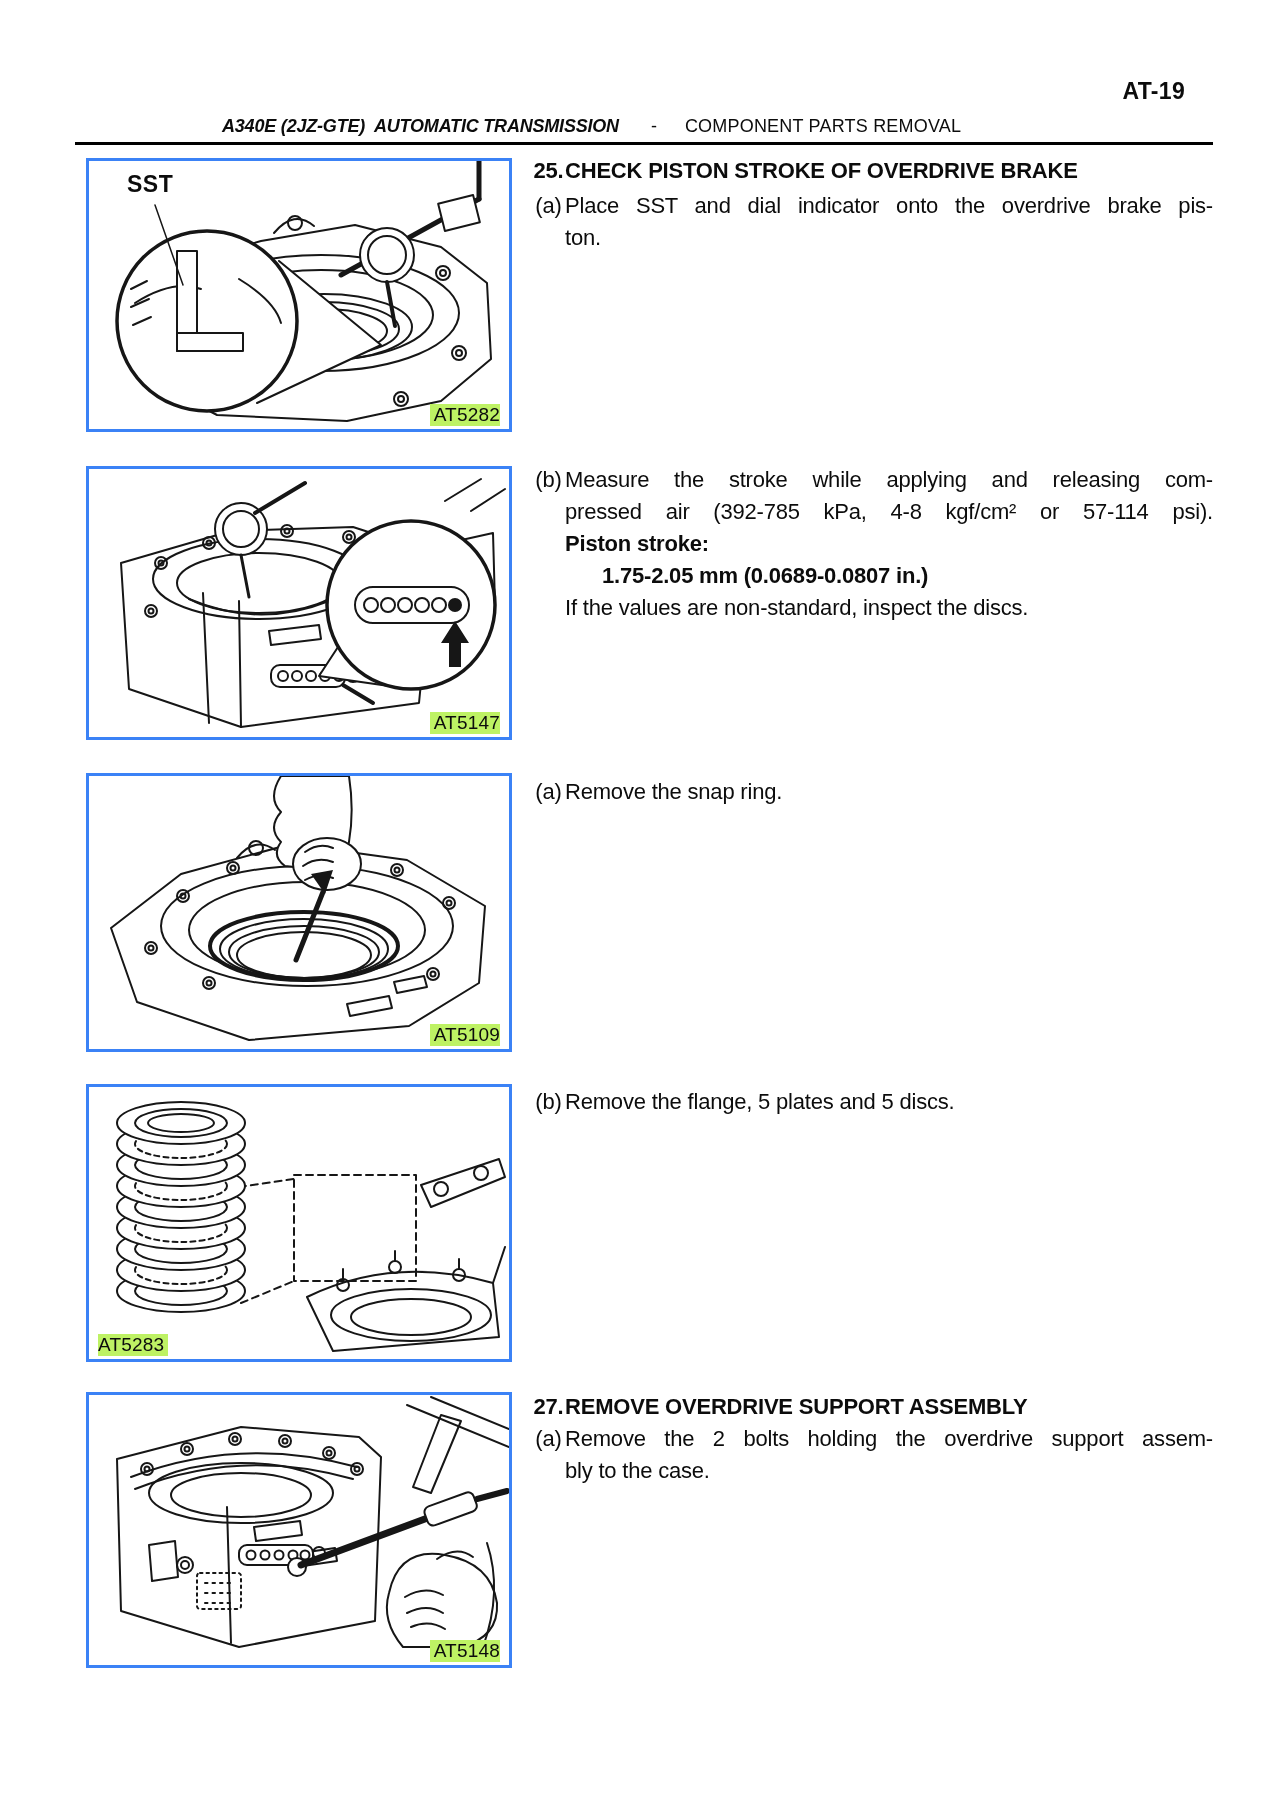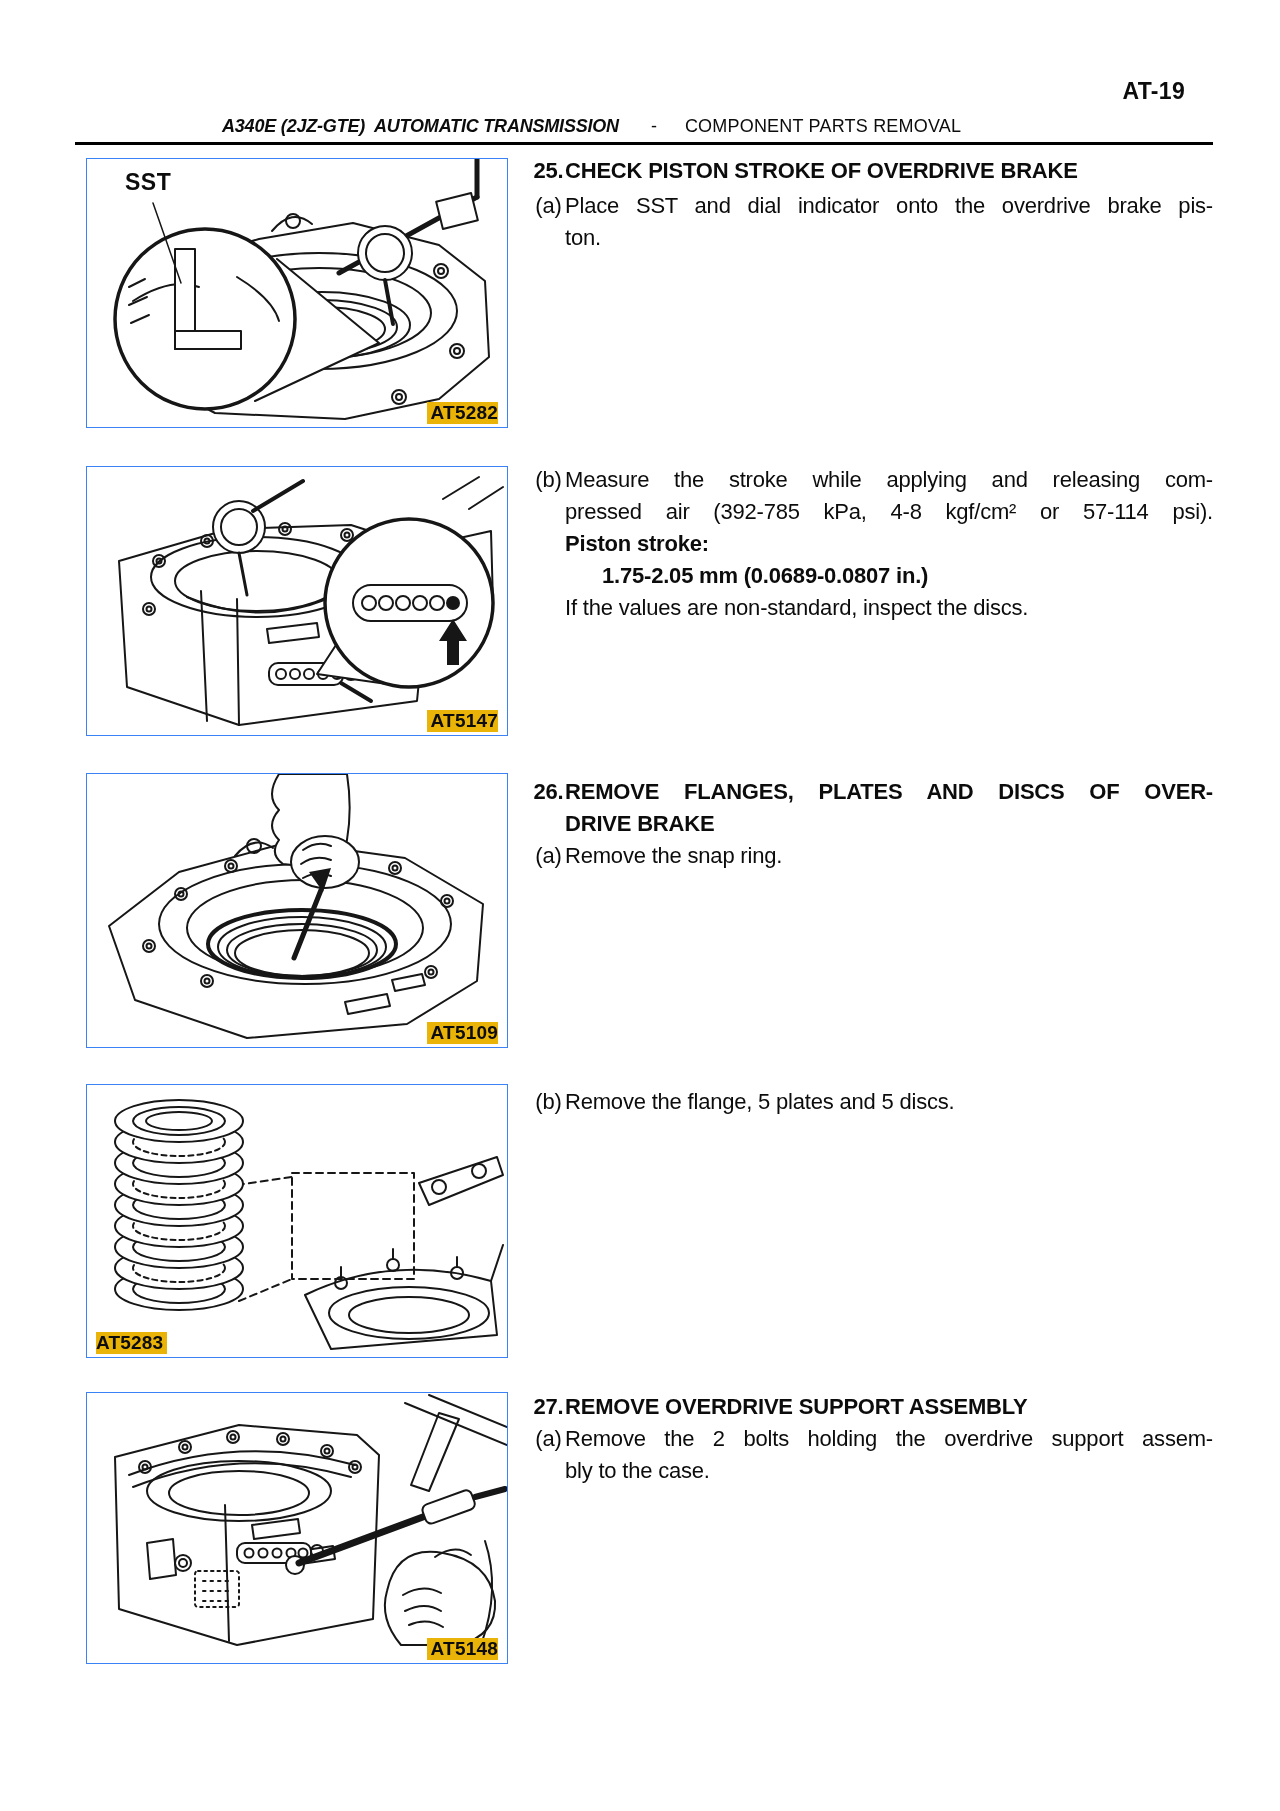--- a/index.html
+++ b/index.html
@@ -7,23 +7,23 @@
     width:1280px; height:1811px; position:relative; background:#ffffff;
     font-family:"Liberation Sans", sans-serif; color:#0c0c0c; overflow:hidden;
   }
   .pagenum { position:absolute; top:78px; right:95px; font-size:23px; font-weight:bold; letter-spacing:0.3px; }
   .header  { position:absolute; top:116px; left:222px; font-size:18px; white-space:nowrap; }
   .header .model { font-weight:bold; letter-spacing:-0.2px;font-style:italic; }
   .header .sep { display:inline-block; margin:0 28px 0 32px; }
   .header .section { letter-spacing:0.2px; }
   .rule { position:absolute; top:142px; left:75px; width:1138px; height:3px; background:#000; }
 
-  .fig { position:absolute; left:86px; width:420px; border:1px solid #3b82f6; background:#fff; }
+  .fig { position:absolute; left:86px; width:420px; border:3px solid #3b82f6; background:#fff; }
   .fig svg { display:block; }
-  .figlabel { position:absolute; bottom:3px; right:9px; font-weight:bold; font-size:19px; letter-spacing:0.2px; background:#eab308; padding-left:4px; }
+  .figlabel { position:absolute; bottom:3px; right:9px; font-weight:normal; font-size:19px; letter-spacing:0.2px; background:#bef264; padding-left:4px; }
   .figlabel.left { left:9px; right:auto; padding-left:0; padding-right:4px; }
   .sst-callout { position:absolute; top:10px; left:38px; font-size:23px; font-weight:bold; letter-spacing:0.5px; }
 
   .tblock { position:absolute; left:532px; width:681px; font-size:22px; line-height:32px; letter-spacing:-0.2px; }
   .row { display:flex; }
   .marker { flex:0 0 33px; width:33px;text-align:center; }
   .content { flex:1; min-width:0; }
   .bold { font-weight:bold; }
   .j { text-align:justify; text-align-last:justify; }
   .indent { padding-left:37px; }
@@ -292,27 +292,20 @@
       <div class="j">pressed air (392-785 kPa, 4-8 kgf/cm² or 57-114 psi).</div>
       <div class="bold">Piston stroke:</div>
       <div class="bold indent">1.75-2.05 mm (0.0689-0.0807 in.)</div>
       <div>If the values are non-standard, inspect the discs.</div>
     </div>
   </div>
 </div>
 
 <div class="tblock" style="top:776px;">
   <div class="row">
-    <div class="marker bold">26.</div>
-    <div class="content bold">
-      <div class="j">REMOVE FLANGES, PLATES AND DISCS OF OVER-</div>
-      <div>DRIVE BRAKE</div>
-    </div>
-  </div>
-  <div class="row">
     <div class="marker">(a)</div>
     <div class="content">Remove the snap ring.</div>
   </div>
 </div>
 
 <div class="tblock" style="top:1086px;">
   <div class="row">
     <div class="marker">(b)</div>
     <div class="content">Remove the flange, 5 plates and 5 discs.</div>
   </div>

